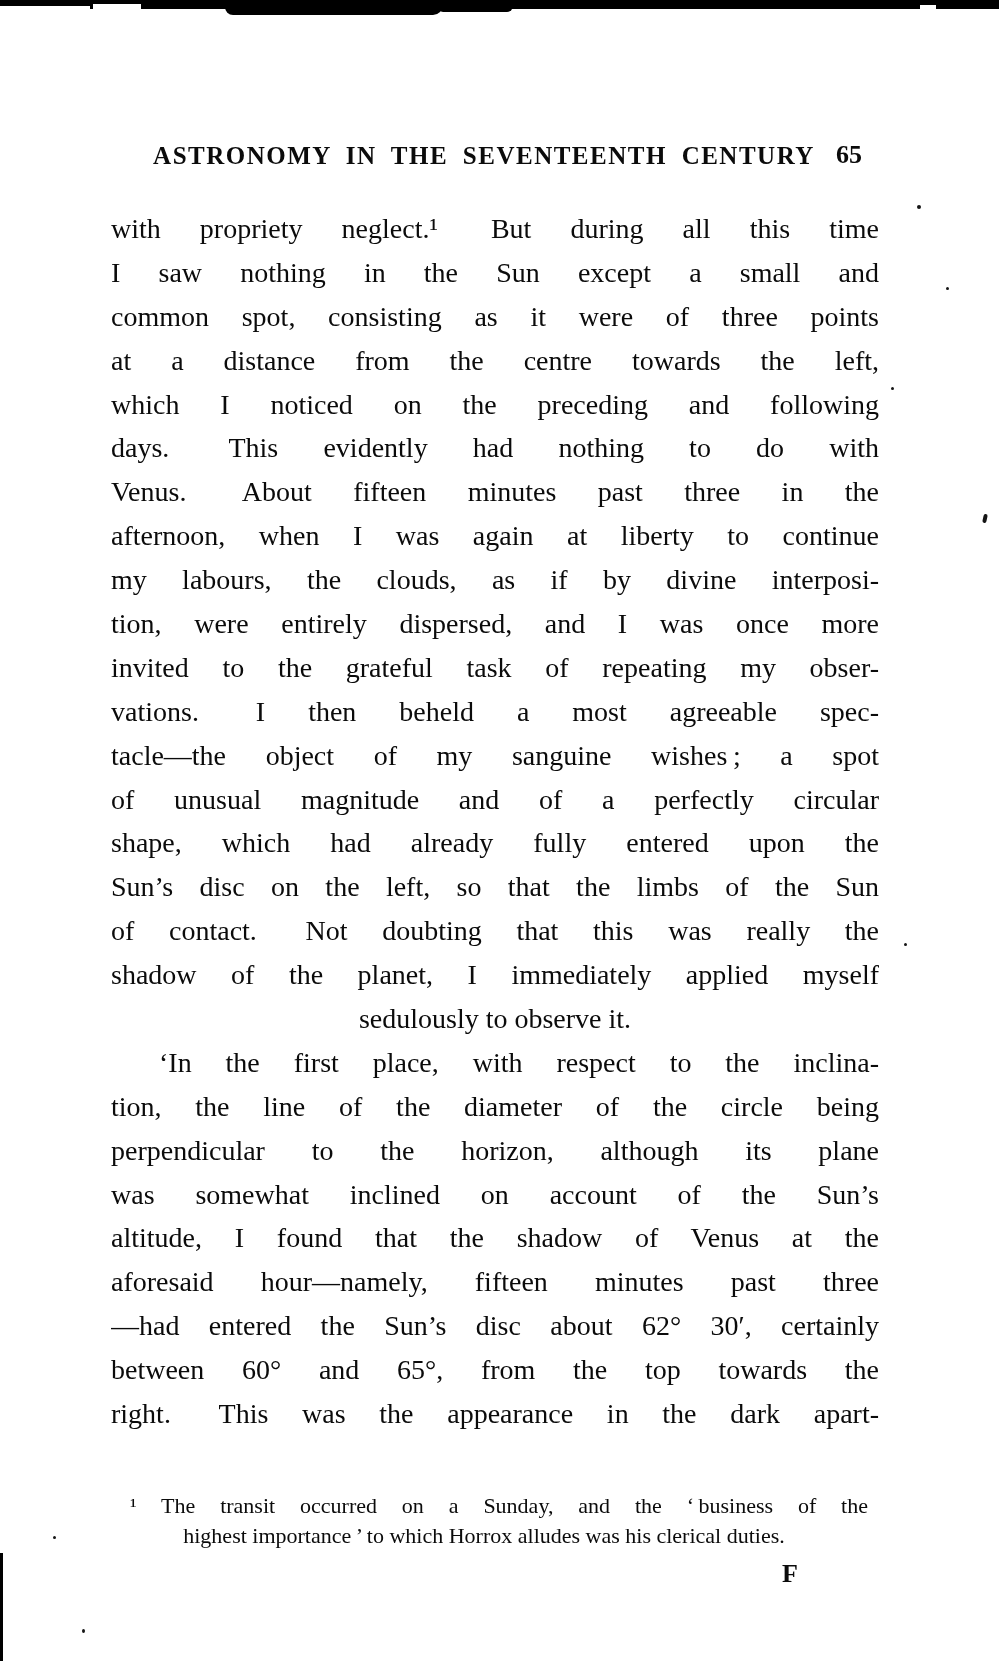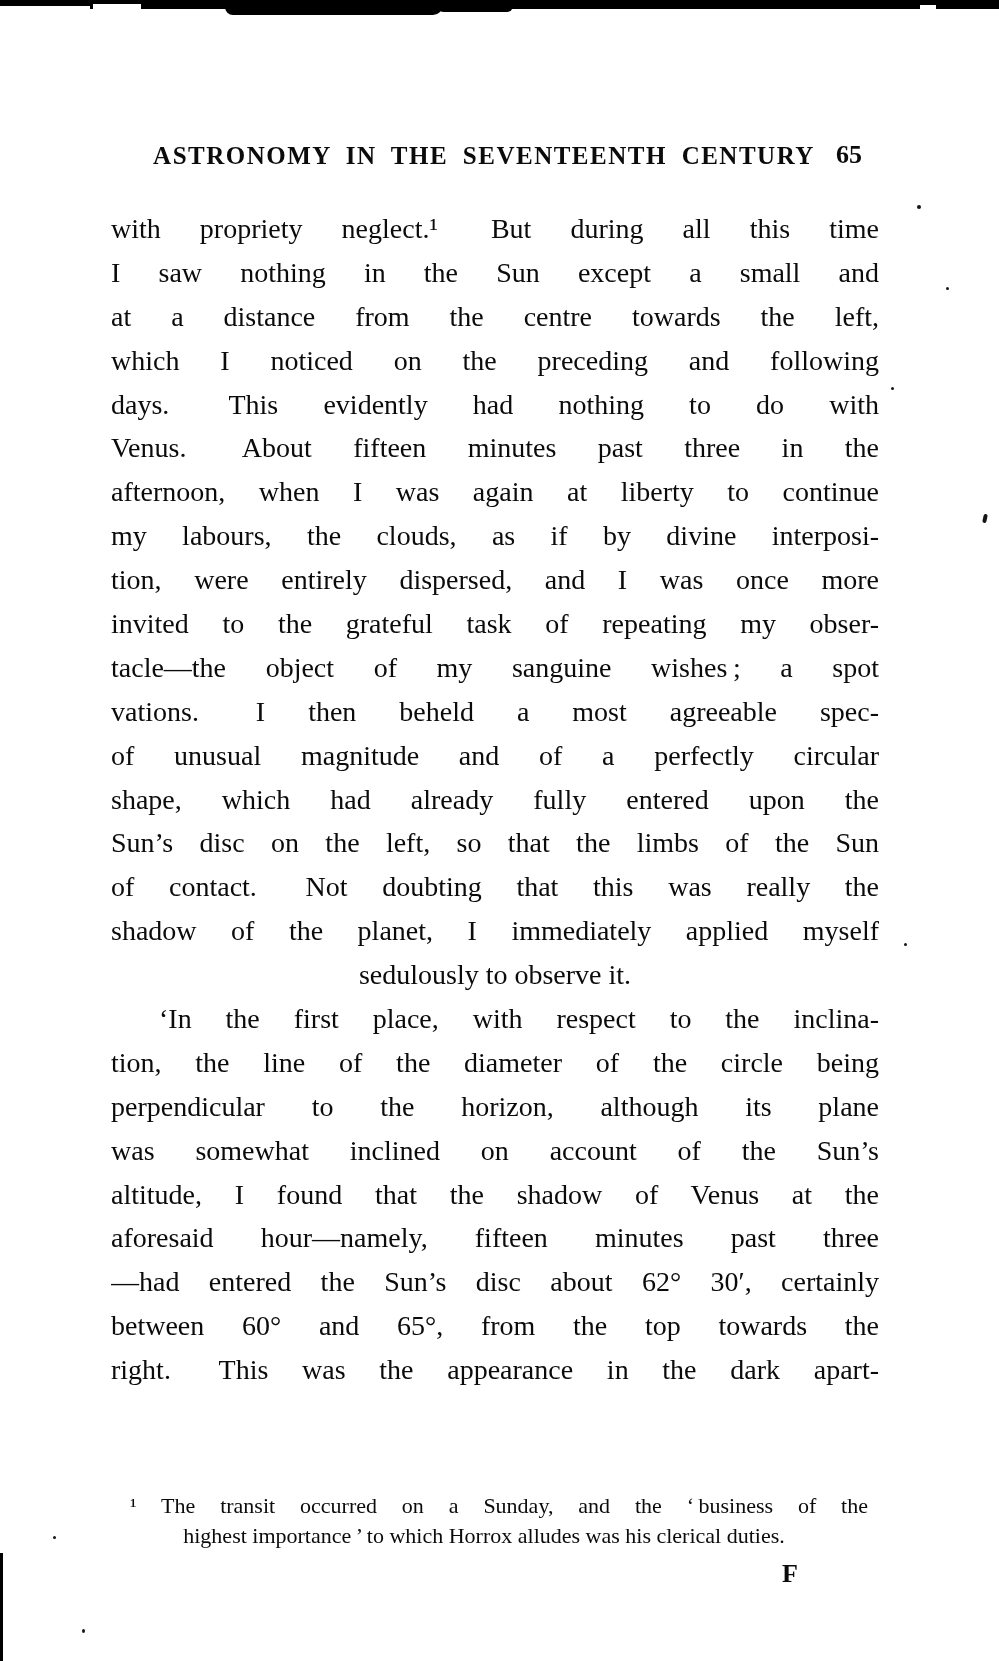--- a/index.html
+++ b/index.html
@@ -97,30 +97,31 @@
   <div class="speck s7"></div>
 
   <div class="running-head">
     <span>ASTRONOMY IN THE SEVENTEENTH CENTURY</span>
     <span class="folio">65</span>
   </div>
 
   <div class="body-text">
       <div class="line just">with propriety neglect.¹  But during all this time</div>
       <div class="line just">I saw nothing in the Sun except a small and</div>
+      <div class="line just">common spot, consisting as it were of three points</div>
       <div class="line just">at a distance from the centre towards the left,</div>
       <div class="line just">which I noticed on the preceding and following</div>
       <div class="line just">days.  This evidently had nothing to do with</div>
       <div class="line just">Venus.  About fifteen minutes past three in the</div>
       <div class="line just">afternoon, when I was again at liberty to continue</div>
       <div class="line just">my labours, the clouds, as if by divine interposi-</div>
       <div class="line just">tion, were entirely dispersed, and I was once more</div>
       <div class="line just">invited to the grateful task of repeating my obser-</div>
+      <div class="line just">vations.  I then beheld a most agreeable spec-</div>
       <div class="line just">tacle—the object of my sanguine wishes ; a spot</div>
-      <div class="line just">vations.  I then beheld a most agreeable spec-</div>
       <div class="line just">of unusual magnitude and of a perfectly circular</div>
       <div class="line just">shape, which had already fully entered upon the</div>
       <div class="line just">Sun’s disc on the left, so that the limbs of the Sun</div>
       <div class="line just">of contact.  Not doubting that this was really the</div>
       <div class="line just">shadow of the planet, I immediately applied myself</div>
       <div class="line">sedulously to observe it.</div>
       <div class="line just indent">‘In the first place, with respect to the inclina-</div>
       <div class="line just">tion, the line of the diameter of the circle being</div>
       <div class="line just">perpendicular to the horizon, although its plane</div>
       <div class="line just">was somewhat inclined on account of the Sun’s</div>

